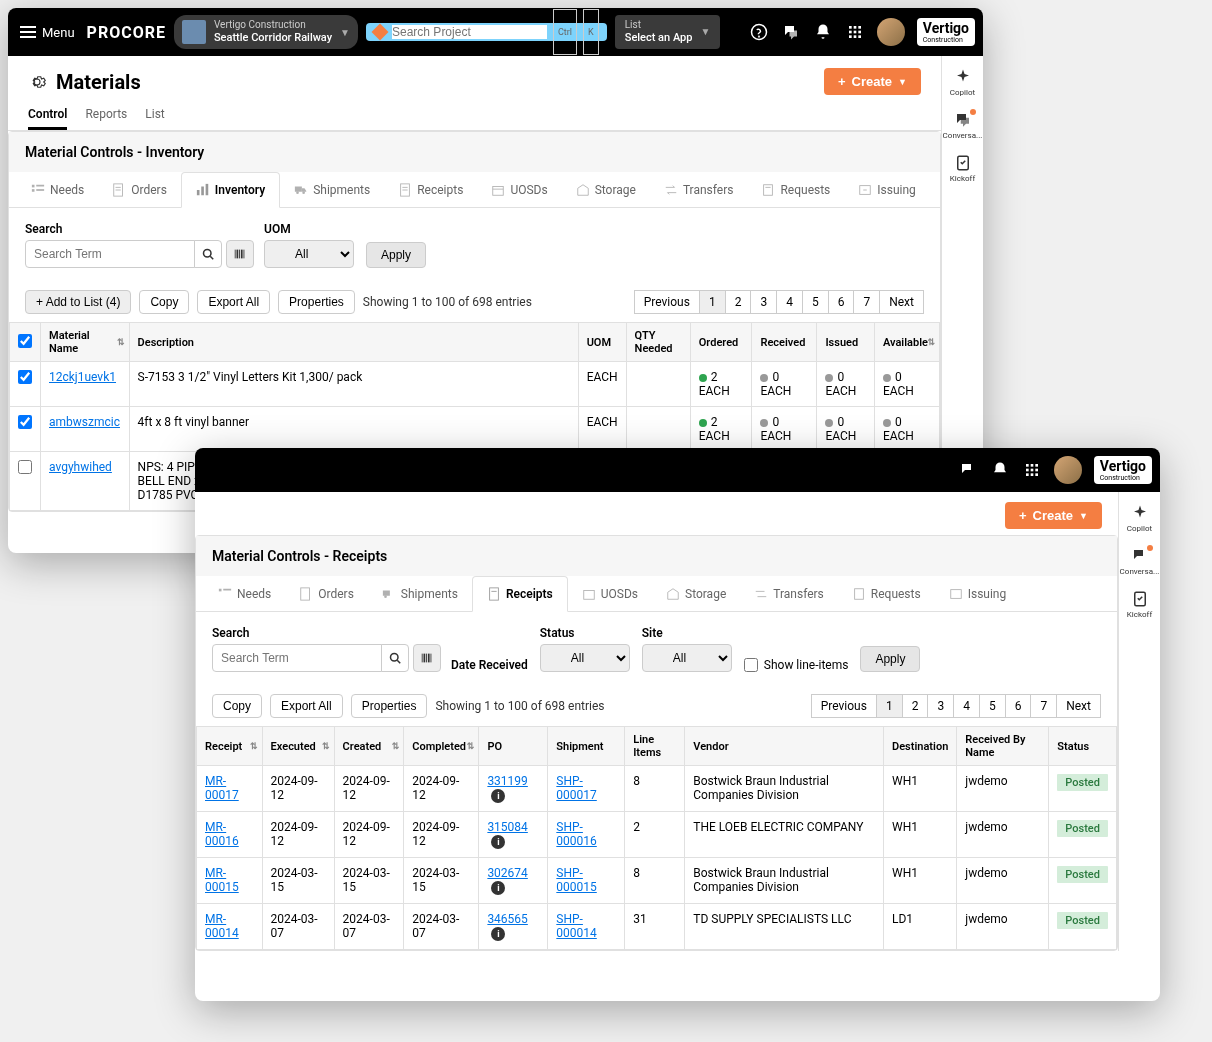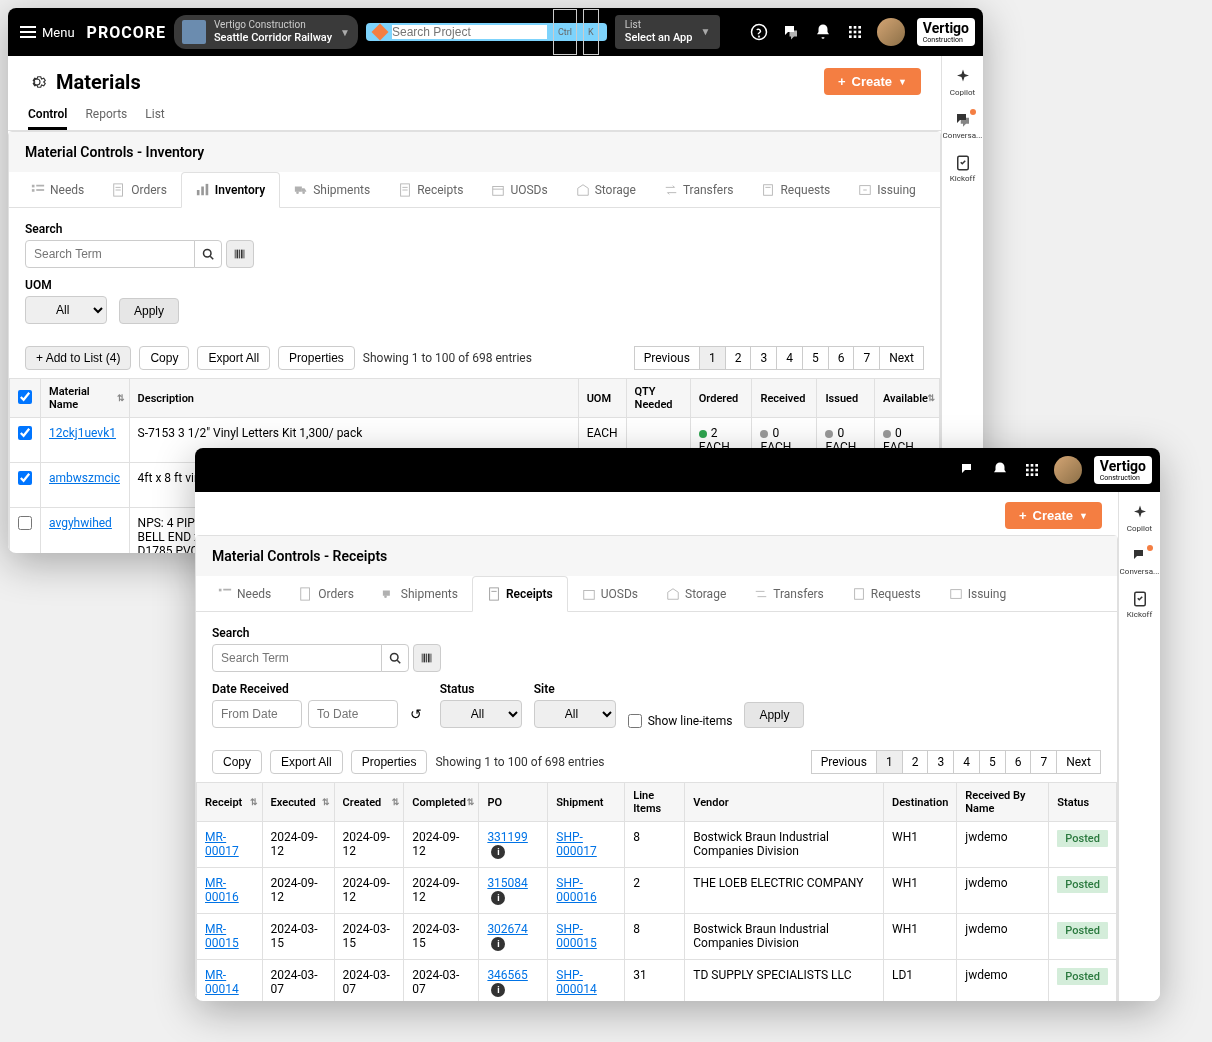--- a/index.html
+++ b/index.html
@@ -41,30 +41,30 @@
 .create-btn{margin-left:auto;background:#f47e42;color:#fff;border:none;border-radius:4px;padding:6px 14px;font-size:13px;font-weight:600;display:flex;align-items:center;gap:6px;cursor:pointer;}
 .subtabs{display:flex;gap:18px;padding:0 20px;border-bottom:1px solid #e0e0e0;font-size:12px;}
 .subtab{padding:6px 0;cursor:pointer;color:#666;}
 .subtab.active{color:#000;font-weight:600;border-bottom:3px solid #000;}
 .panel{margin:0;border:1px solid #e0e0e0;border-radius:4px;}
 .panel-header{background:#f6f6f6;padding:12px 16px;font-weight:600;font-size:14px;}
 .tabbar{display:flex;border-bottom:1px solid #e0e0e0;padding:0 8px;}
 .tab{padding:10px 14px;font-size:12px;color:#666;cursor:pointer;display:flex;align-items:center;gap:5px;}
 .tab.active{background:#fff;border:1px solid #e0e0e0;border-bottom:1px solid #fff;border-radius:4px 4px 0 0;color:#000;font-weight:600;margin-bottom:-1px;}
 .tab-icon{width:14px;height:14px;opacity:0.5;}
-.filters{padding:14px 16px;display:flex;flex-direction:column;gap:10px;}
+.filters{padding:14px 16px;display:flex;flex-direction:row;gap:10px;}
 .filter-row{display:flex;gap:12px;align-items:end;flex-wrap:wrap;}
 .filter-group{display:flex;flex-direction:column;gap:4px;}
 .filter-label{font-size:12px;font-weight:600;}
 .filter-input{border:1px solid #ccc;border-radius:4px;height:28px;padding:0 8px;font-size:12px;display:flex;align-items:center;}
 .search-wrap{display:flex;gap:4px;align-items:center;}
 .search-wrap .filter-input{width:170px;}
 .search-icon-btn{border:1px solid #ccc;background:#fff;width:28px;height:28px;border-radius:0 4px 4px 0;cursor:pointer;display:flex;align-items:center;justify-content:center;margin-left:-5px;}
 .scan-btn{border:1px solid #ccc;background:#eee;width:28px;height:28px;border-radius:4px;cursor:pointer;display:flex;align-items:center;justify-content:center;}
-select.filter-input{width:82px;padding-left:26px;}
+select.filter-input{width:90px;padding-left:26px;}
 .apply-btn{background:#e6e6e6;border:1px solid #ccc;border-radius:4px;padding:5px 14px;font-size:12px;cursor:pointer;font-weight:500;}
 .toolbar{display:flex;align-items:center;padding:8px 16px;gap:8px;font-size:12px;}
 .tbtn{border:1px solid #ccc;background:#fff;border-radius:4px;padding:4px 10px;cursor:pointer;font-size:12px;}
 .tbtn.addto{background:#eee;}
 .showing{color:#333;}
 .pagination{margin-left:auto;display:flex;align-items:center;gap:0;justify-content:center;}
 .pg{border:1px solid #ccc;padding:4px 9px;cursor:pointer;font-size:12px;margin-left:-1px;}
 .pg.active{background:#eee;}
 table{width:100%;border-collapse:collapse;font-size:12px;}
 th{background:#f6f6f6;border:1px solid #e0e0e0;padding:6px 8px;text-align:left;font-weight:600;font-size:11px;position:relative;}
@@ -507,25 +507,20 @@
                     <rect x="7" y="3" width="1" height="10"></rect>
                     <rect x="9" y="3" width="2" height="10"></rect>
                     <rect x="12" y="3" width="1" height="10"></rect>
                   </svg>
                 </button>
             </div>
           </div>
           <div class="filter-row">
             <div class="filter-group">
               <span class="filter-label">Date Received</span>
-              <div style="display:flex;gap:6px;align-items:center;">
-                <input class="filter-input date-input" placeholder="From Date" style="">
-                <input class="filter-input date-input" placeholder="To Date" style="">
-                <span class="reset-icon">↺</span>
-              </div>
             </div>
             <div class="filter-group">
               <span class="filter-label">Status</span>
               <select class="filter-input"><option>All</option></select>
             </div>
             <div class="filter-group">
               <span class="filter-label">Site</span>
               <select class="filter-input"><option>All</option></select>
             </div>
             <div class="checkbox-row">

